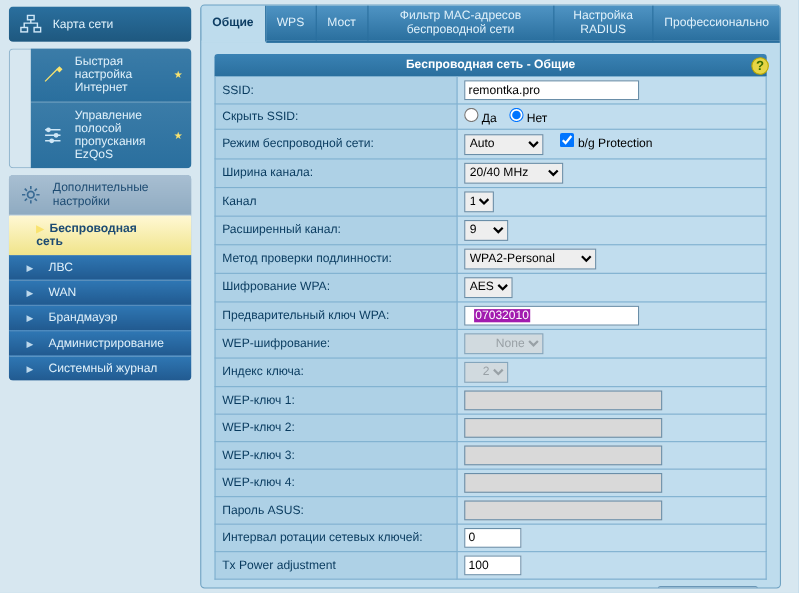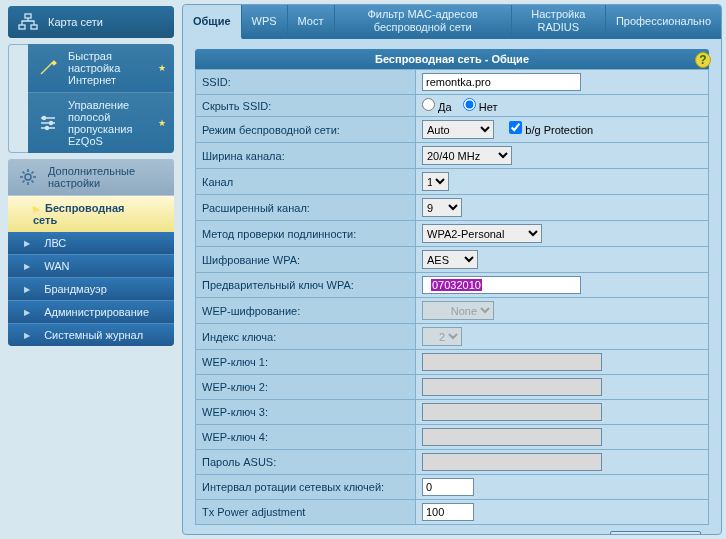--- a/index.html
+++ b/index.html
@@ -67,21 +67,21 @@
   }
   .star { color: #f9e36f; font-size: 9px; }
   .arrow-y { color: #f9e36f; font-size: 9px; margin-right: 2px; }
   .tri { color: #bcd8ec; font-size: 8px; margin-right: 6px; }
   
   .main {
     flex: 1;
     background: #bedced;
     border: 1px solid #6fa2c2;
     border-radius: 4px;
-    margin: 4px 4px 4px 0;
+    margin: 4px 16px 4px 0;
     overflow: hidden;
     position: relative;
   }
   .tabs {
     display: flex;
     background: linear-gradient(#4f94c4,#2a6f9e);
     color: #dff0fa;
     font-size: 11px;
     border-bottom: 2px solid #2a6f9e;
     height: 34px;
@@ -327,21 +327,21 @@
         <tr>
           <td class="lbl">Расширенный канал:</td>
           <td class="fld"><select style="width:40px"><option>9</option></select></td>
         </tr>
         <tr>
           <td class="lbl">Метод проверки подлинности:</td>
           <td class="fld"><select style="width:120px"><option>WPA2-Personal</option></select></td>
         </tr>
         <tr>
           <td class="lbl">Шифрование WPA:</td>
-          <td class="fld"><select style="width:56px"><option>AES</option></select></td>
+          <td class="fld"><select style="width:44px"><option>AES</option></select></td>
         </tr>
         <tr>
           <td class="lbl">Предварительный ключ WPA:</td>
           <td class="fld"><input type="text" class="wide" style="background: rgb(255, 255, 255);"><span style="position:relative;left:-150px"><span class="highlight" style="padding:0 1px">07032010</span></span></td>
         </tr>
         <tr>
           <td class="lbl">WEP-шифрование:</td>
           <td class="fld"><select class="grayout" style="width:72px" disabled=""><option>None</option></select></td>
         </tr>
         <tr>

